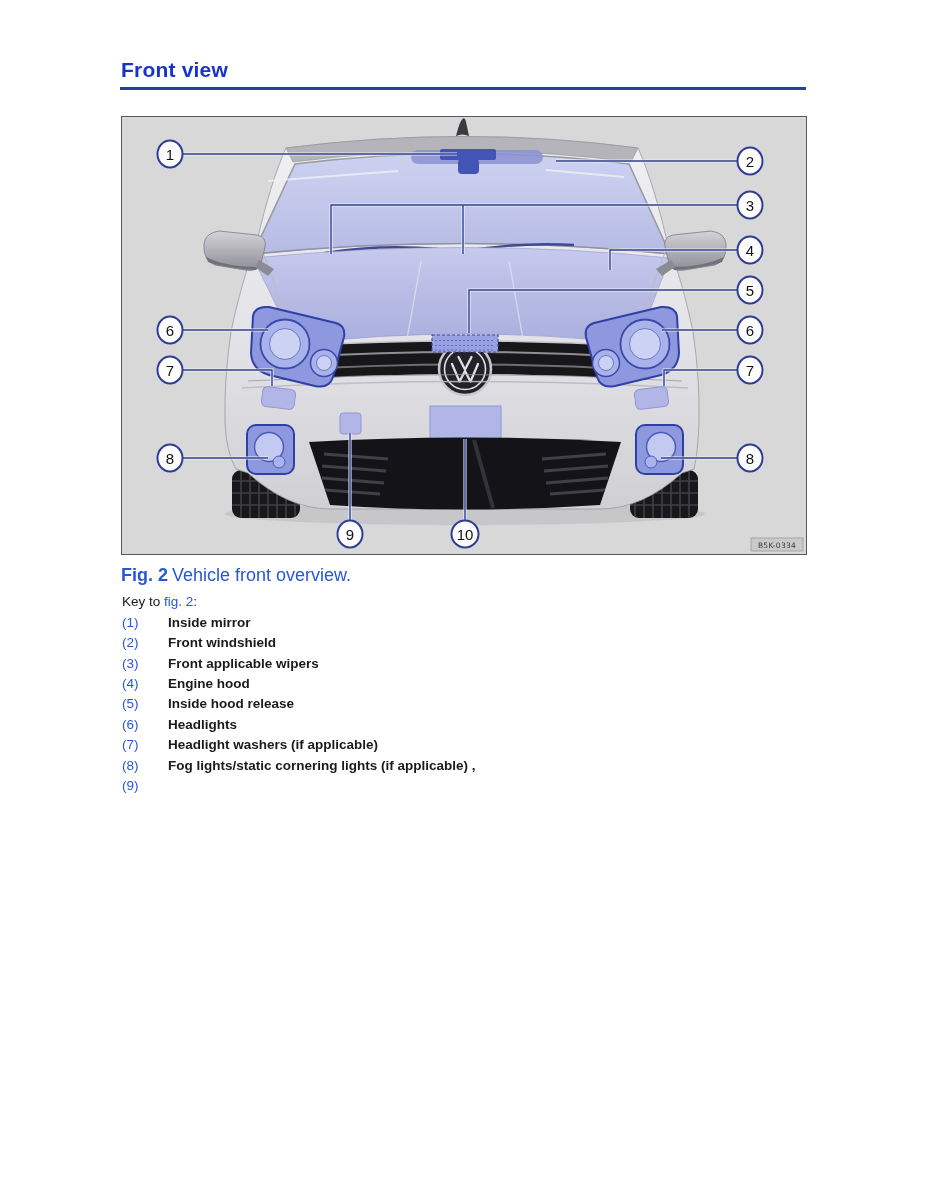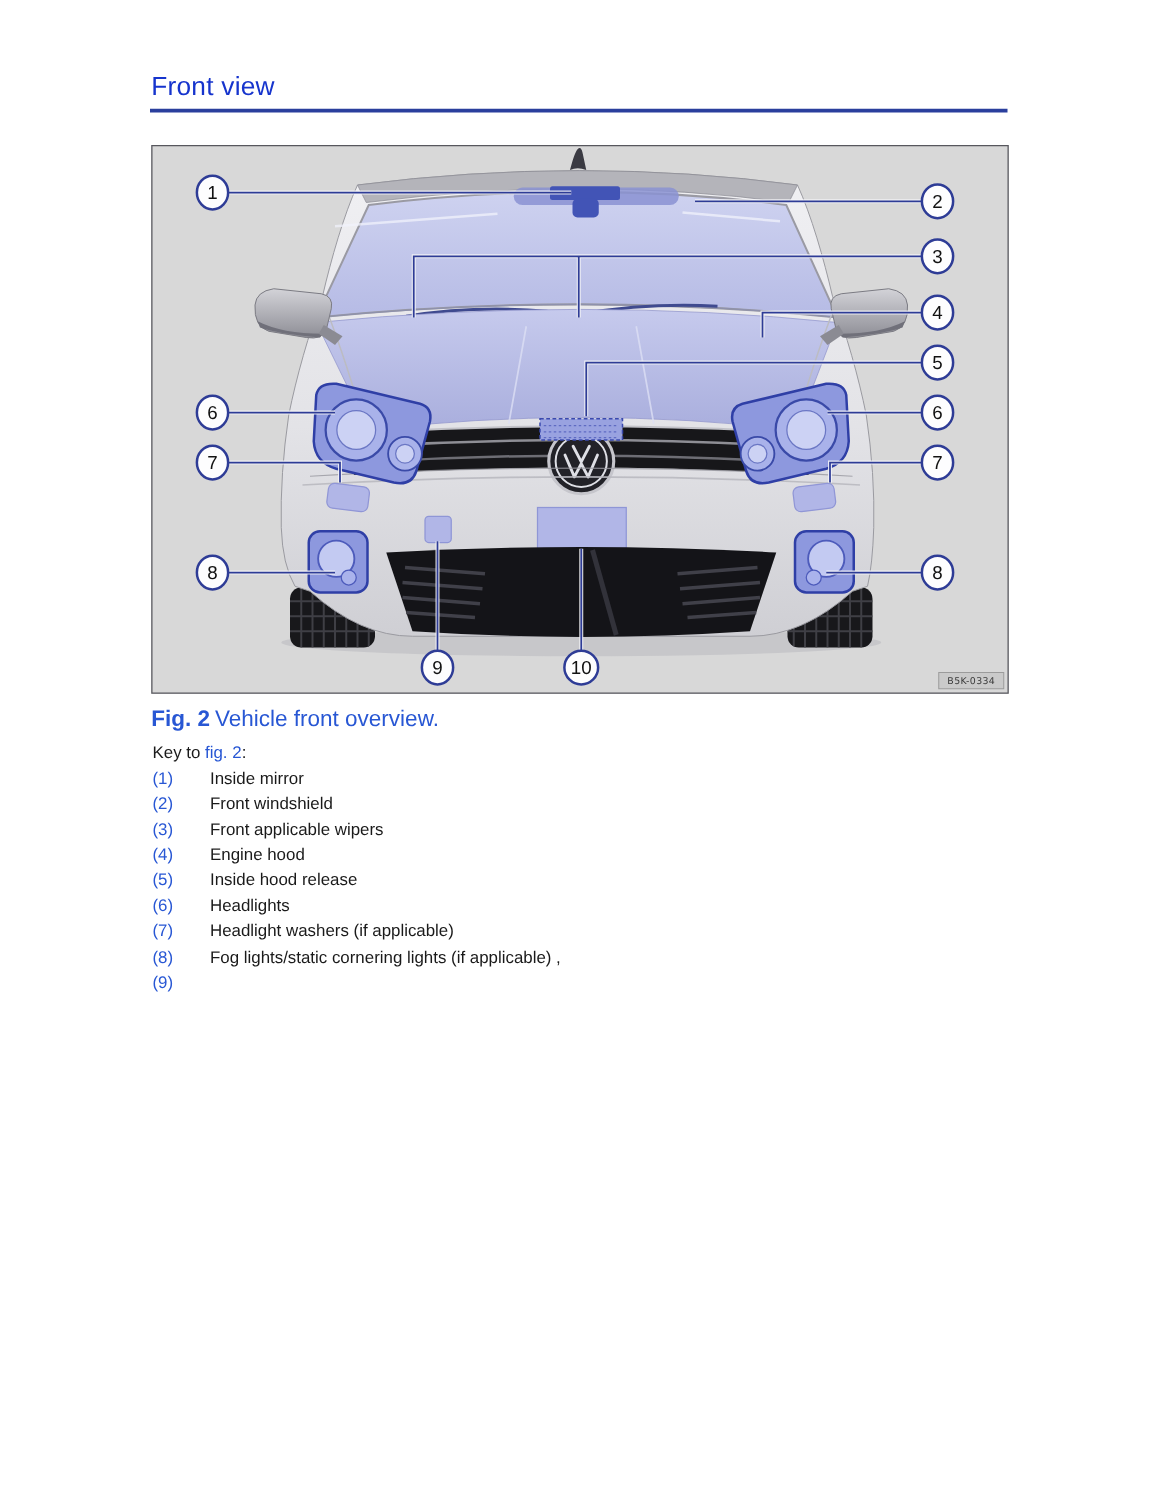--- a/index.html
+++ b/index.html
@@ -8,21 +8,21 @@
   }
   *{margin:0;padding:0;box-sizing:border-box;}
   html,body{background:#fff;}
   body{
     width:927px;height:1200px;position:relative;overflow:hidden;
     font-family:"Liberation Sans","DejaVu Sans",sans-serif;
     color:var(--text_black);
   }
   .page-title{
     position:absolute;left:121px;top:58px;
-    font-size:21px;font-weight:normal;color:var(--title_blue);
+    font-size:21px;font-weight:bold;color:var(--title_blue);
     letter-spacing:0.2px;
   }
   .title-rule{
     position:absolute;left:120px;top:87px;width:686px;height:2.5px;
     background:var(--rule_blue);
   }
   .figure-frame{
     position:absolute;left:121px;top:116px;width:686px;height:439px;
     border:1px solid #57575d;background:var(--figure_bg);
   }
@@ -36,21 +36,21 @@
     position:absolute;left:122px;top:594px;font-size:13.5px;color:var(--text_black);
   }
   .key-intro .ref-link{color:var(--link_blue);cursor:pointer;}
   .key-list{
     position:absolute;left:122px;top:612px;width:560px;list-style:none;
   }
   .key-list li{
     display:flex;align-items:center;height:20.45px;font-size:13.5px;
   }
   .key-list .num{width:46px;flex:0 0 46px;color:var(--link_blue);cursor:pointer;}
-  .key-list .lbl{color:var(--text_black);}
+  .key-list .lbl{color:var(--text_black);font-weight:bold;}
   .callout-text{font-family:"Liberation Sans","DejaVu Sans",sans-serif;font-size:15px;fill:#121212;}
   .leader-under{fill:none;stroke:#f3f3f6;stroke-width:3.2;opacity:.9;}
   .leader{fill:none;stroke:var(--leader_blue);stroke-width:1.4;}
   .callout-circle{fill:#fdfdfe;stroke:var(--leader_blue);stroke-width:2;}
   .code-label{font-family:"DejaVu Sans",sans-serif;font-size:7.5px;fill:#3a3a3a;letter-spacing:.3px;}
 </style>
 </head>
 <body>
 
 <div class="page-title">Front view</div>

